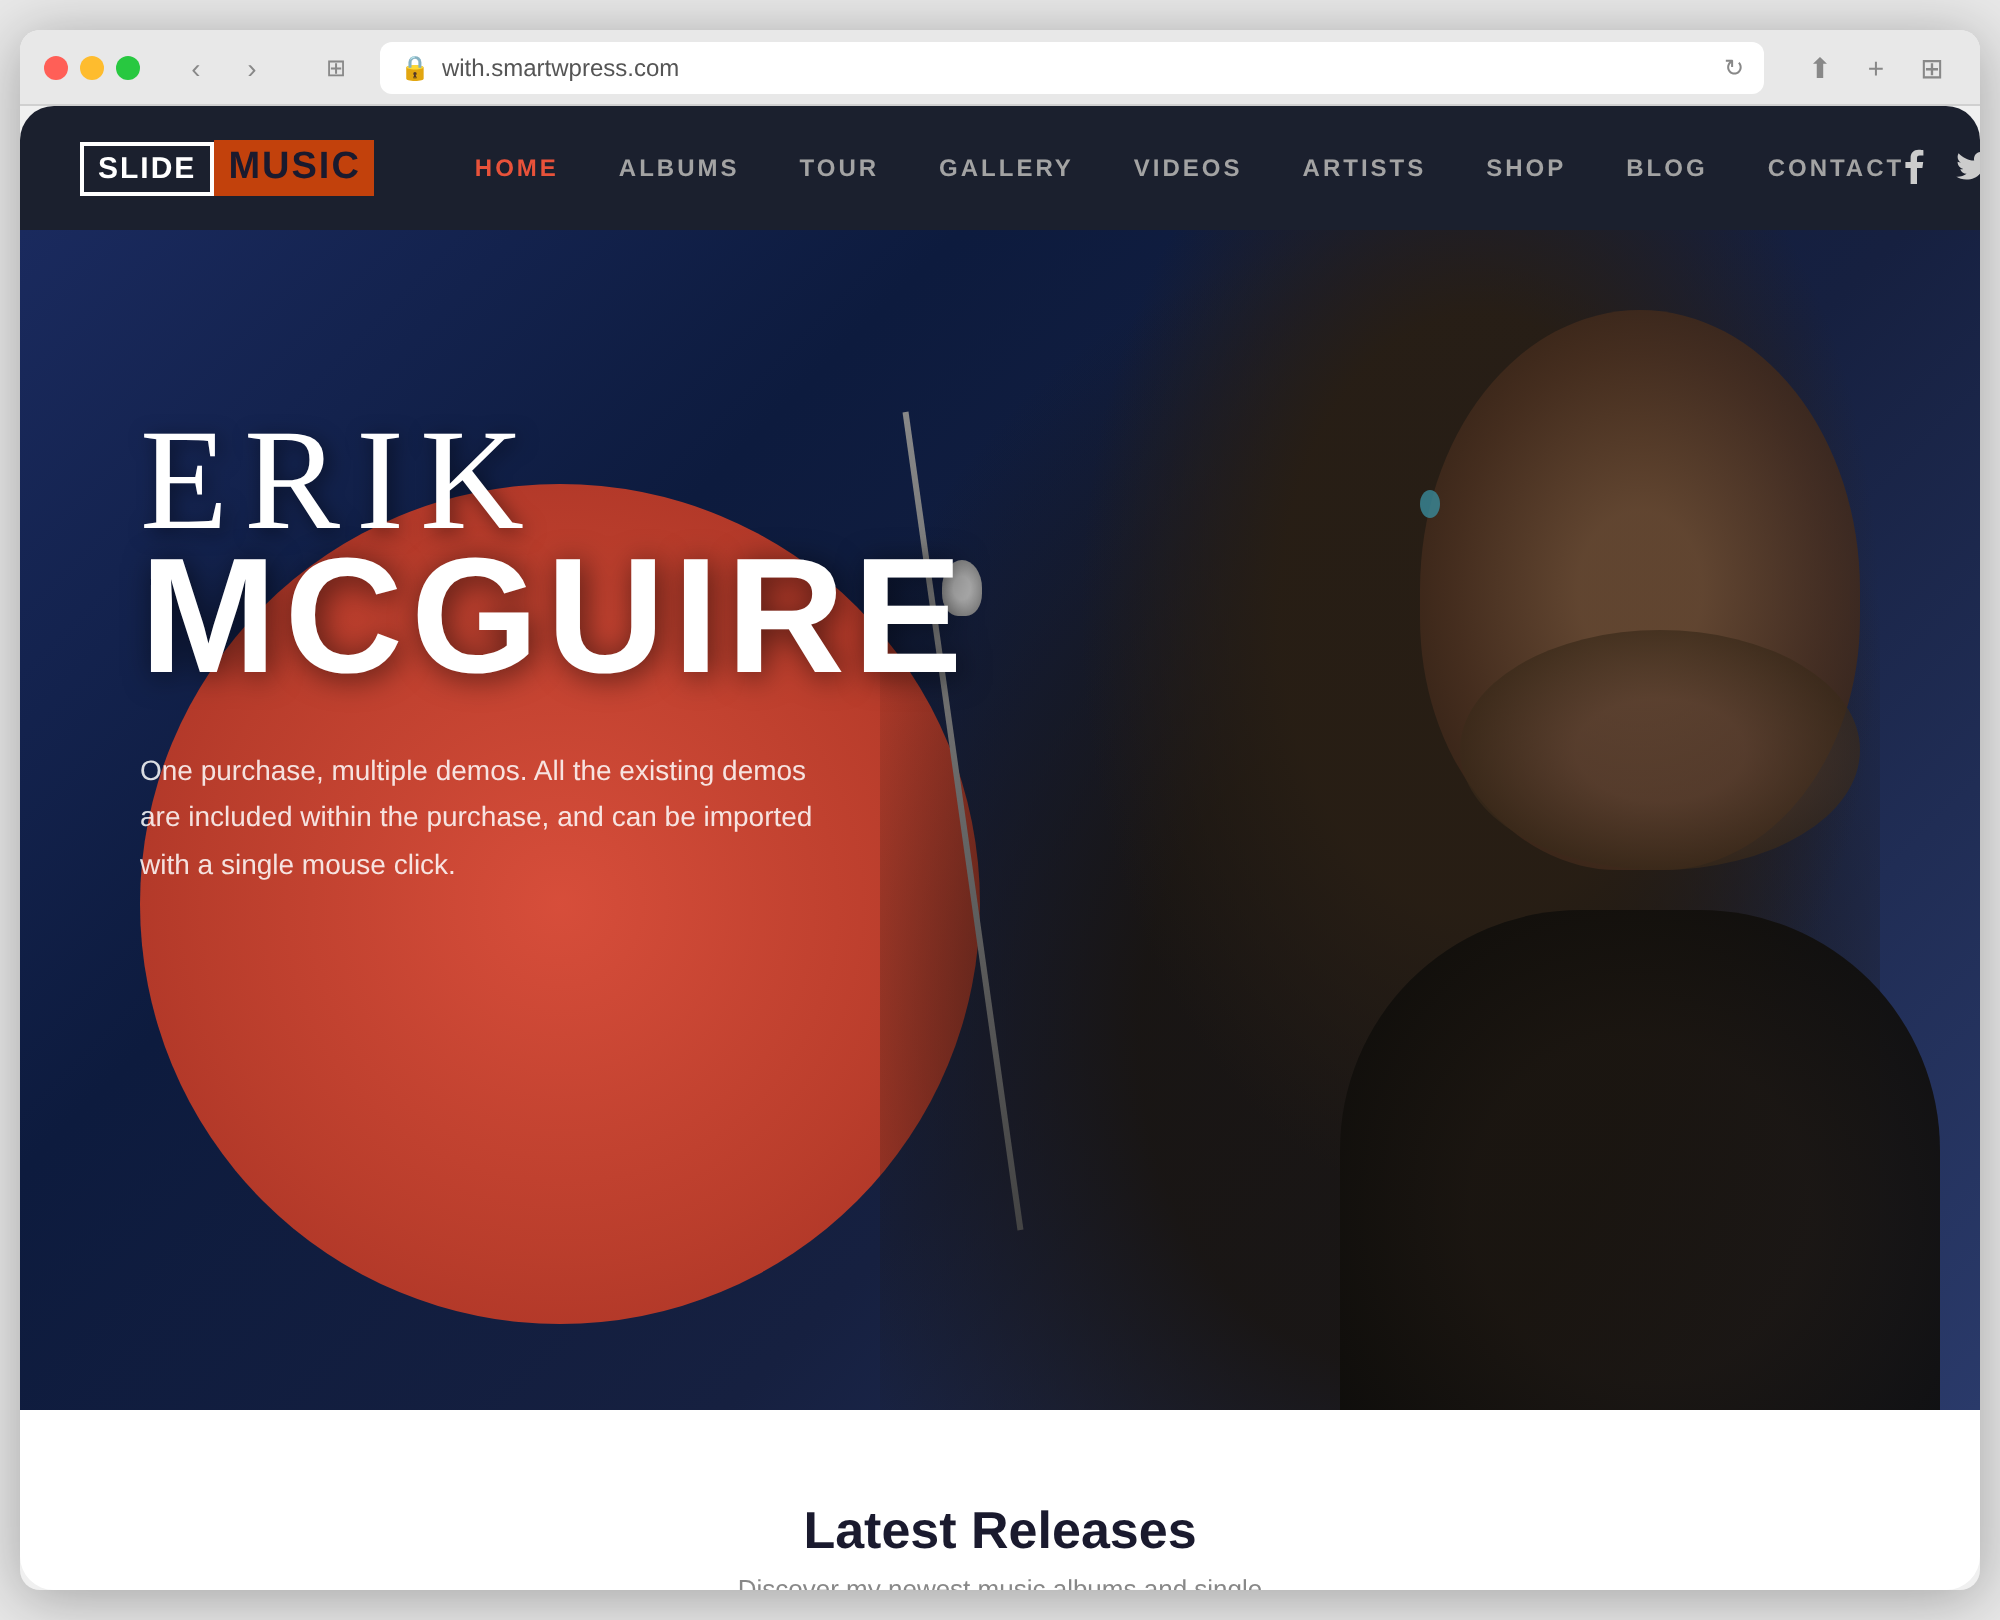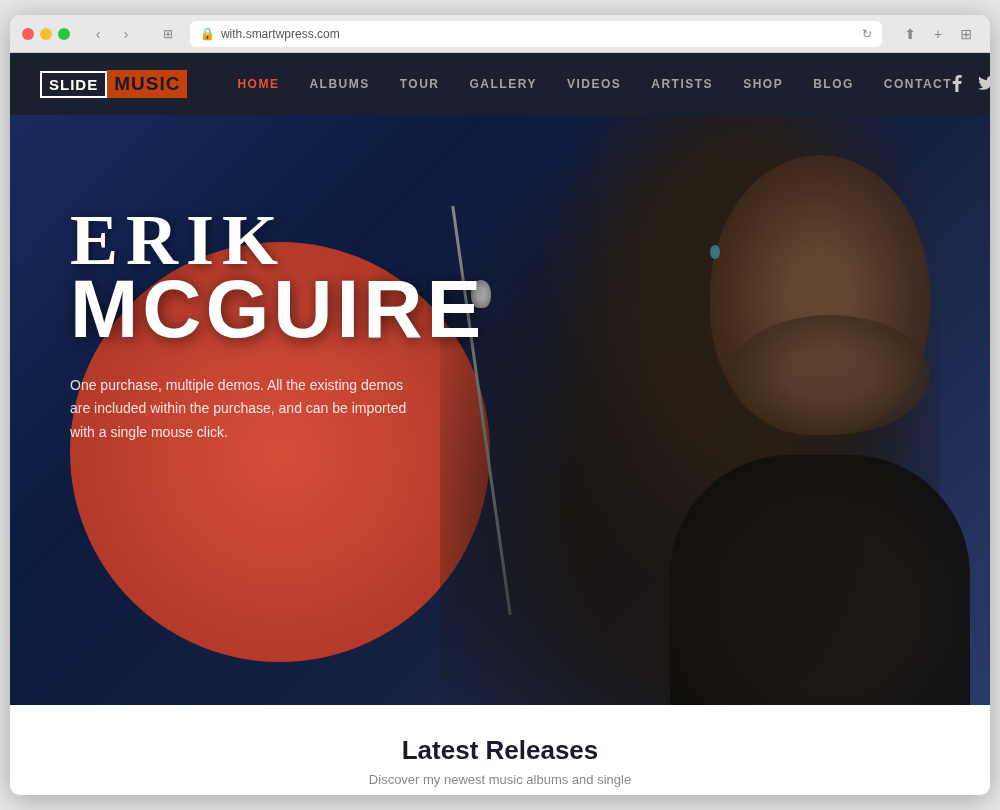--- a/index.html
+++ b/index.html
@@ -89,20 +89,21 @@
       gap: 4px;
       margin-left: 8px;
     }
 
     
     .website {
       flex: 1;
       overflow: hidden;
       display: flex;
       flex-direction: column;
+      border-radius: 17px;
     }
 
     
     .site-nav {
       background: rgba(15, 20, 35, 0.95);
       height: 62px;
       display: flex;
       align-items: center;
       padding: 0 30px;
       flex-shrink: 0;
@@ -274,21 +275,21 @@
     
     .hero-content {
       position: absolute;
       left: 60px;
       top: 15%;
       z-index: 5;
     }
 
     .artist-name-first {
       font-size: 72px;
-      font-weight: 700;
+      font-weight: 400;
       color: white;
       letter-spacing: 8px;
       text-transform: uppercase;
       line-height: 1;
       font-family: 'Georgia', serif;
       text-shadow: 2px 2px 10px rgba(0,0,0,0.5);
     }
 
     .artist-name-last {
       font-size: 82px;
@@ -306,21 +307,21 @@
       margin-top: 24px;
       color: rgba(255,255,255,0.85);
       font-size: 14px;
       line-height: 1.7;
       max-width: 340px;
     }
 
     
     .latest-releases {
       background: white;
-      padding: 30px 0 20px;
+      padding: 45px 0 20px;
       text-align: center;
       flex-shrink: 0;
       height: 90px;
     }
 
     .latest-releases h2 {
       font-size: 26px;
       font-weight: 700;
       color: #1a1a2e;
       margin-bottom: 6px;

